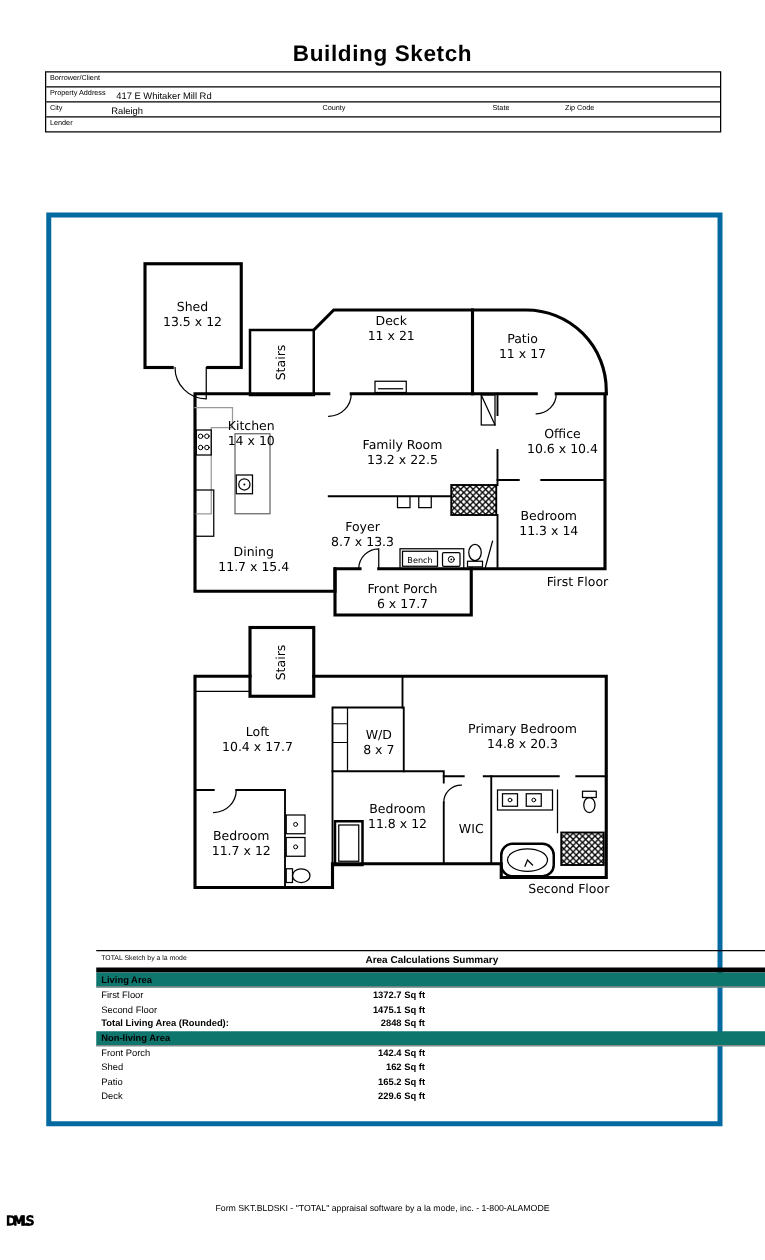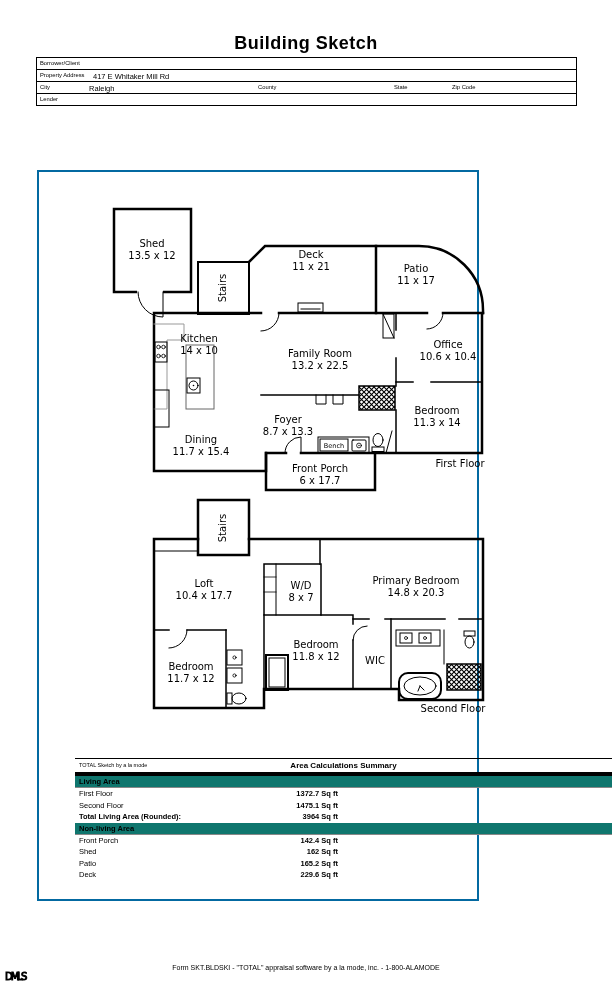--- a/index.html
+++ b/index.html
@@ -5,21 +5,21 @@
   html,body{margin:0;padding:0;background:#fff;}
   body{width:612px;height:1008px;position:relative;font-family:"Liberation Sans",sans-serif;color:#000;}
   .page-title{position:absolute;top:33px;left:0;width:612px;text-align:center;font-size:18px;font-weight:bold;letter-spacing:.5px;}
   
   .form-table{position:absolute;left:36px;top:57px;width:541px;border:1px solid #000;box-sizing:border-box;}
   .f-row{position:relative;height:11px;border-top:1px solid #000;}
   .f-row:first-child{border-top:none;}
   .f-label{position:absolute;top:2px;font-size:5.8px;color:#000;}
   .f-value{position:absolute;top:1.5px;font-size:7.5px;color:#000;}
   
-  .sketch-box{position:absolute;left:37px;top:170px;width:442px;height:731px;border:2px solid #0369a1;box-sizing:border-box;}
+  .sketch-box{position:absolute;left:37px;top:170px;width:541px;height:731px;border:4px solid #0369a1;box-sizing:border-box;}
   .plan-svg{position:absolute;left:0;top:0;}
   svg text{font-family:"DejaVu Sans",sans-serif;font-size:10px;fill:#000;}
   svg text.small{font-size:6.5px;}
   
   .summary{position:absolute;left:0px;top:586px;width:537px;border-top:1px solid #000;margin-left:36px;}
   .sum-head{position:relative;height:13px;}
   .sum-brand{position:absolute;left:4px;top:3px;font-size:5.5px;}
   .sum-title{position:absolute;left:0;top:2px;width:100%;text-align:center;font-size:8px;font-weight:bold;}
   .sum-bar{height:4px;background:#000;}
   .sec-head{height:11px;background:#0f766e;font-size:7.5px;font-weight:bold;line-height:11px;padding-left:4px;border-bottom:1px solid #888;}
@@ -212,21 +212,21 @@
     <div class="s-row">
       <span class="s-label">First Floor</span>
       <span class="s-value">1372.7 Sq ft</span>
     </div>
     <div class="s-row">
       <span class="s-label">Second Floor</span>
       <span class="s-value">1475.1 Sq ft</span>
     </div>
     <div class="s-row s-bold">
       <span class="s-label">Total Living Area (Rounded):</span>
-      <span class="s-value">3964 Sq ft</span>
+      <span class="s-value">2848 Sq ft</span>
     </div>
     <div class="sec-head">Non-living Area</div>
     <div class="s-row">
       <span class="s-label">Front Porch</span>
       <span class="s-value">142.4 Sq ft</span>
     </div>
     <div class="s-row">
       <span class="s-label">Shed</span>
       <span class="s-value">162 Sq ft</span>
     </div>

